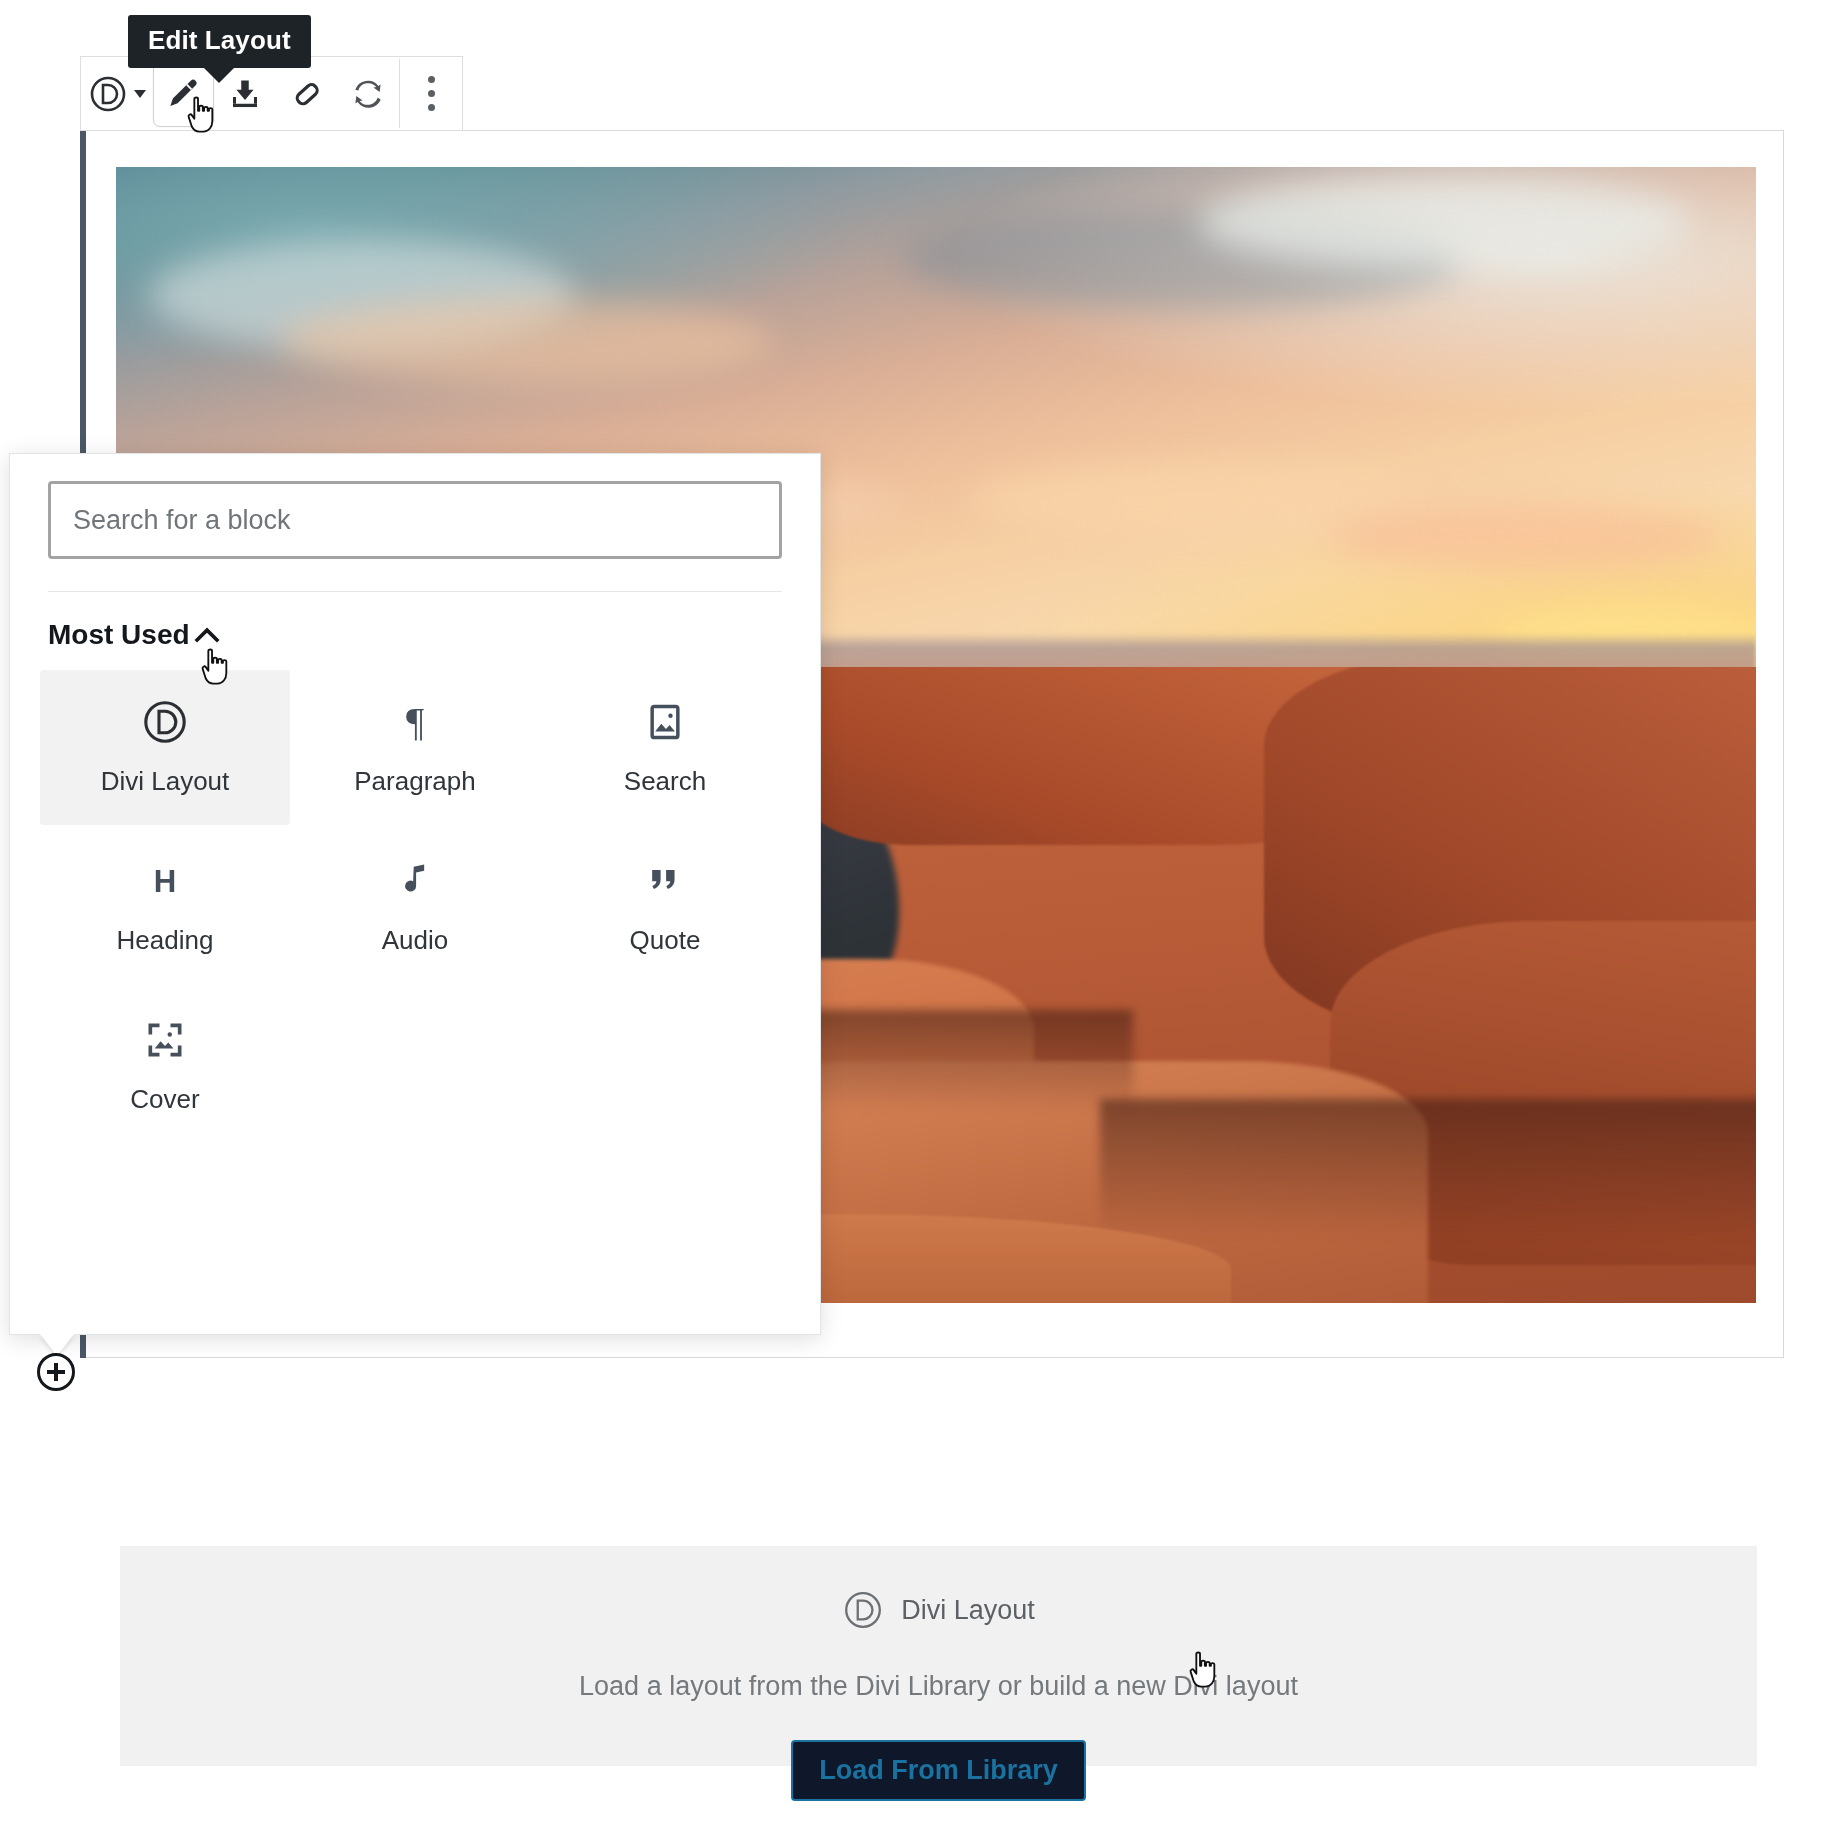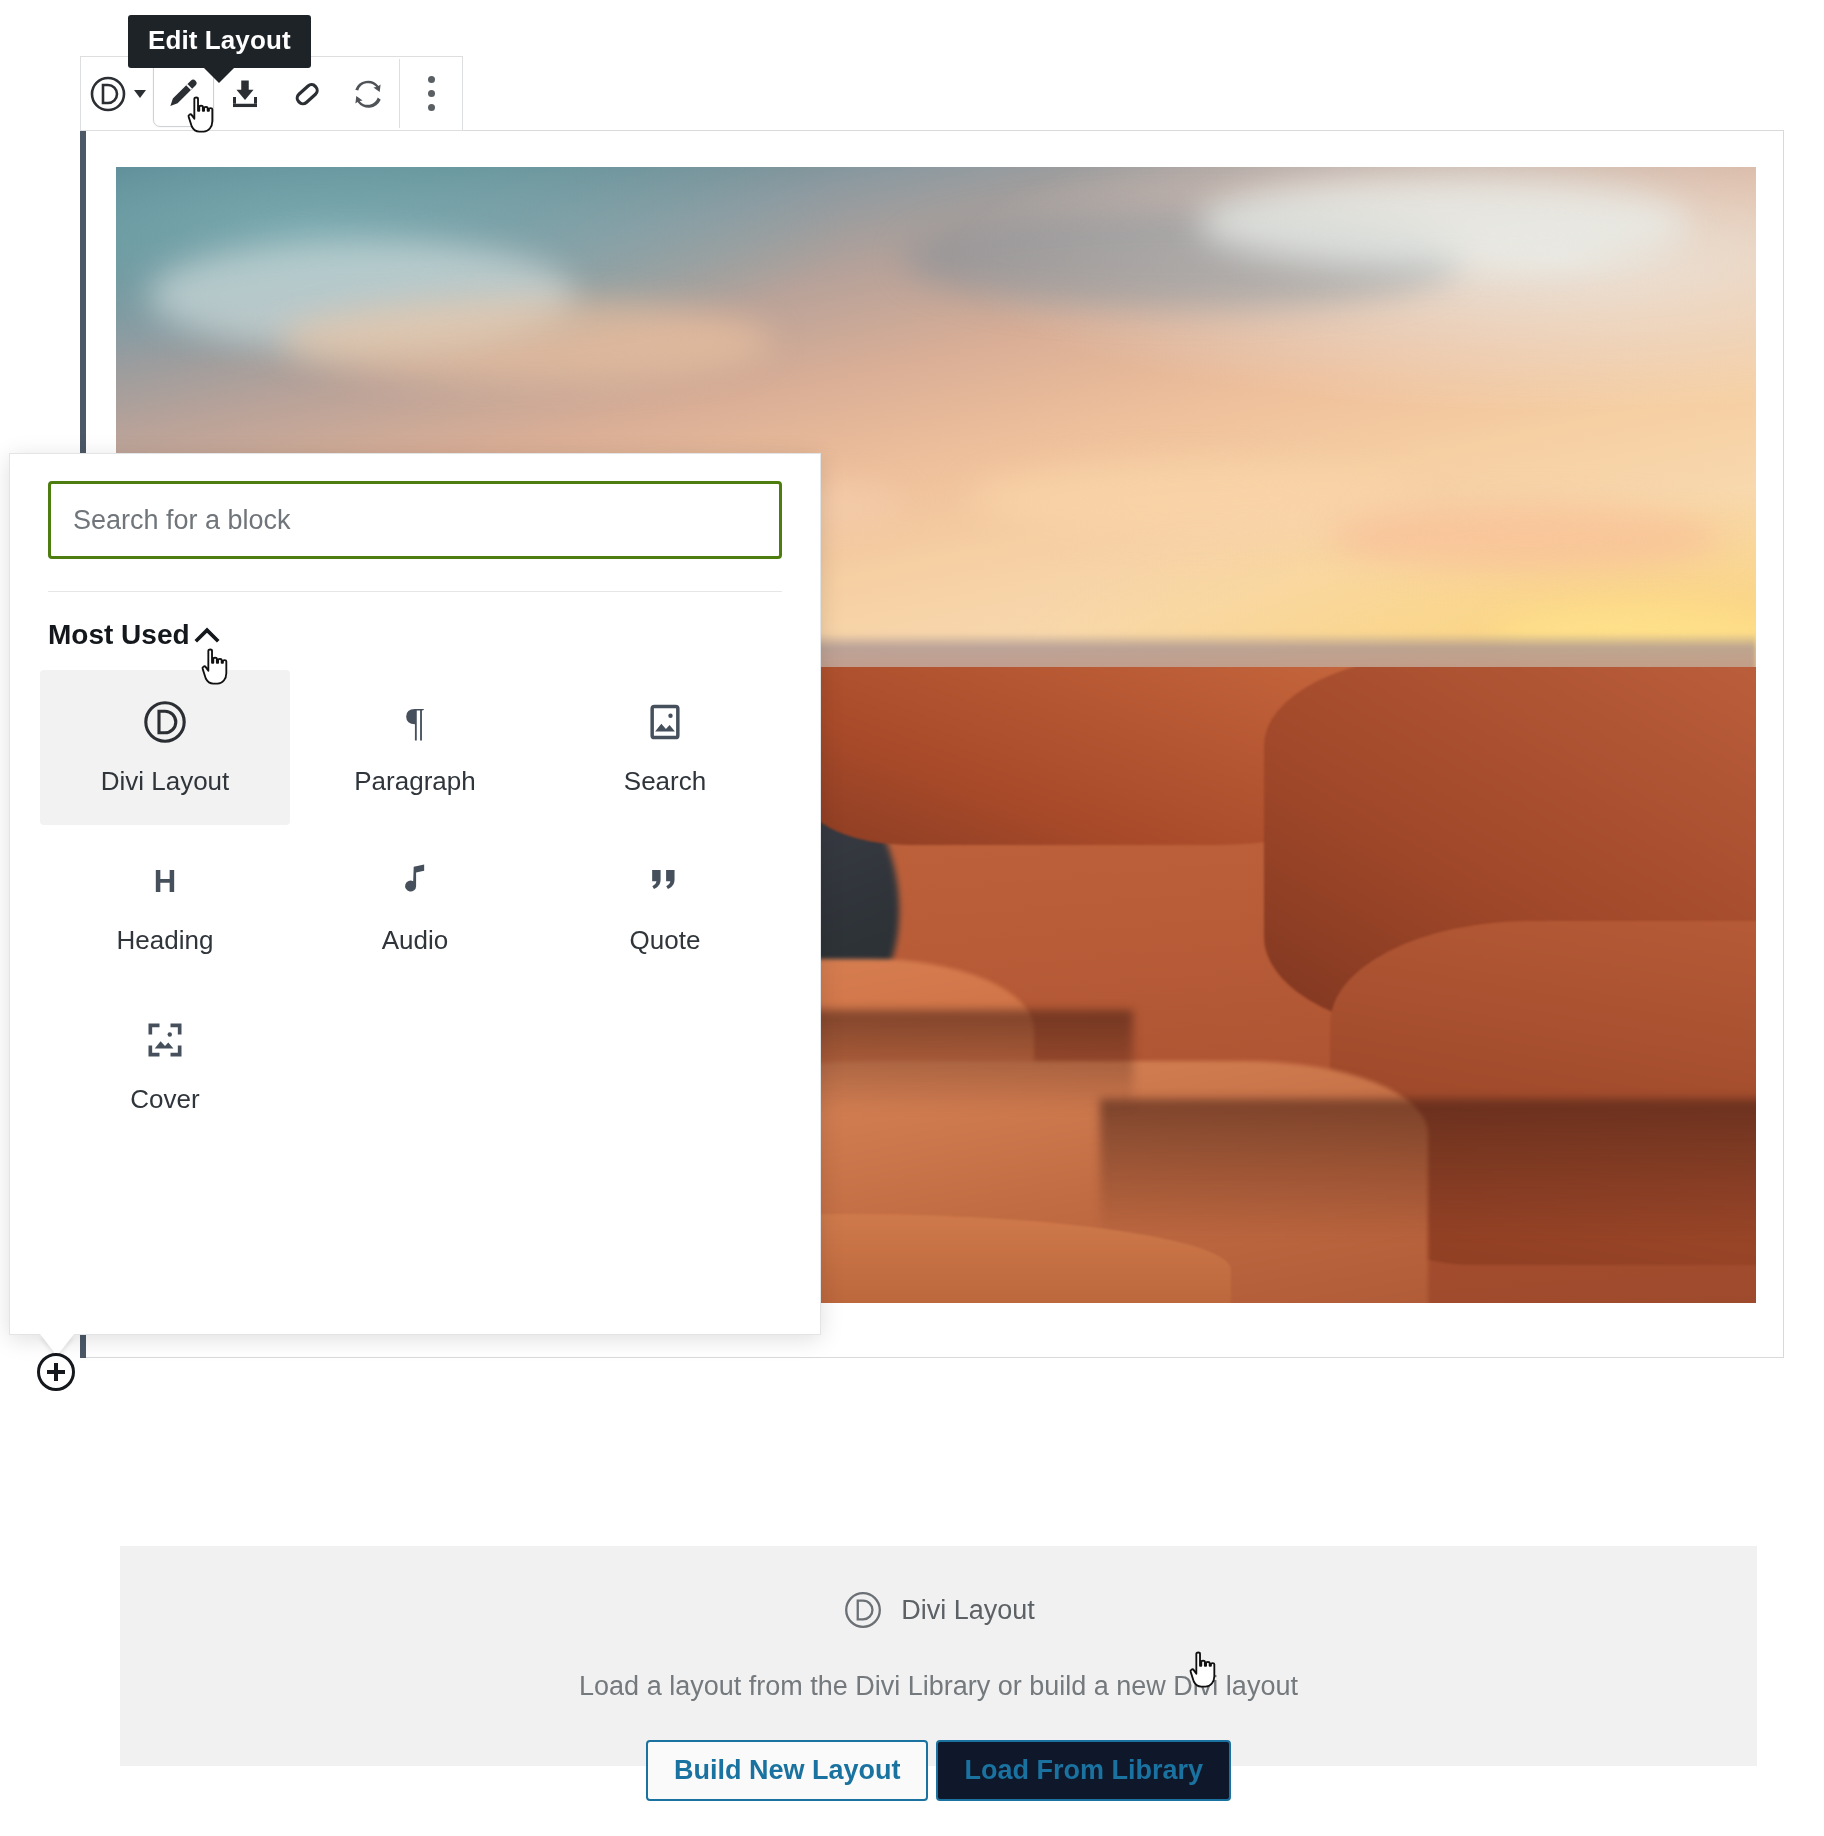--- a/index.html
+++ b/index.html
@@ -156,21 +156,21 @@
     position: absolute; left: 40px; top: 1334px;
     width: 0; height: 0;
     border-left: 17px solid transparent;
     border-right: 17px solid transparent;
     border-top: 22px solid #ffffff;
     filter: drop-shadow(0 3px 2px rgba(0,0,0,0.10));
   }
   .search-wrap { padding: 27px 38px 0 38px; }
   .search-input {
     width: 100%; height: 78px;
-    border: 3px solid #4d7c0f;
+    border: 3px solid #a3a3a3;
     border-radius: 4px;
     font-size: 27px; color: #5c6166;
     padding: 0 22px;
     font-family: "Liberation Sans", sans-serif;
     background: #fff; outline: none;
   }
   .search-input::placeholder { color: #6f757a; }
   .divider { margin: 32px 38px 0; height: 1px; background: #e4e6e7; }
 
   .panel-head {
@@ -440,21 +440,20 @@
   <div class="divi-placeholder">
     <div class="dp-title-row">
       <svg width="42" height="42" viewBox="0 0 40 40">
         <circle cx="20" cy="20" r="16" fill="none" stroke="#6b7075" stroke-width="2.2"></circle>
         <path d="M15 11 h5 a9 9 0 0 1 0 18 h-5 z" fill="none" stroke="#6b7075" stroke-width="2.2"></path>
       </svg>
       <span class="dp-title">Divi Layout</span>
     </div>
     <div class="dp-desc">Load a layout from the Divi Library or build a new Divi layout</div>
     <div class="dp-buttons">
-      <button class="dp-btn">Build New Layout</button>
       <button class="dp-btn hovered">Load From Library</button>
     </div>
   </div>
 
   <svg class="cursor" style="left:1185px;top:1648px;" viewBox="0 0 24 30">
     <path d="M8 3.6c0-1.3 2.6-1.3 2.6 0V12h.9V9.4c0-1.3 2.5-1.3 2.5 0V12h.9v-1.8c0-1.3 2.5-1.3 2.5 0V12h.9v-1c0-1.2 2.4-1.2 2.4 0v8.4c0 4-2.6 7.3-6.2 7.3h-3c-2.6 0-4.3-1.6-5.3-3.6L4 16.3c-.6-1.2 1.3-2.5 2.2-1.2L8 17.6z" fill="#fff" stroke="#111" stroke-width="1.3" stroke-linejoin="round"></path>
   </svg>
 
 </div>
 

